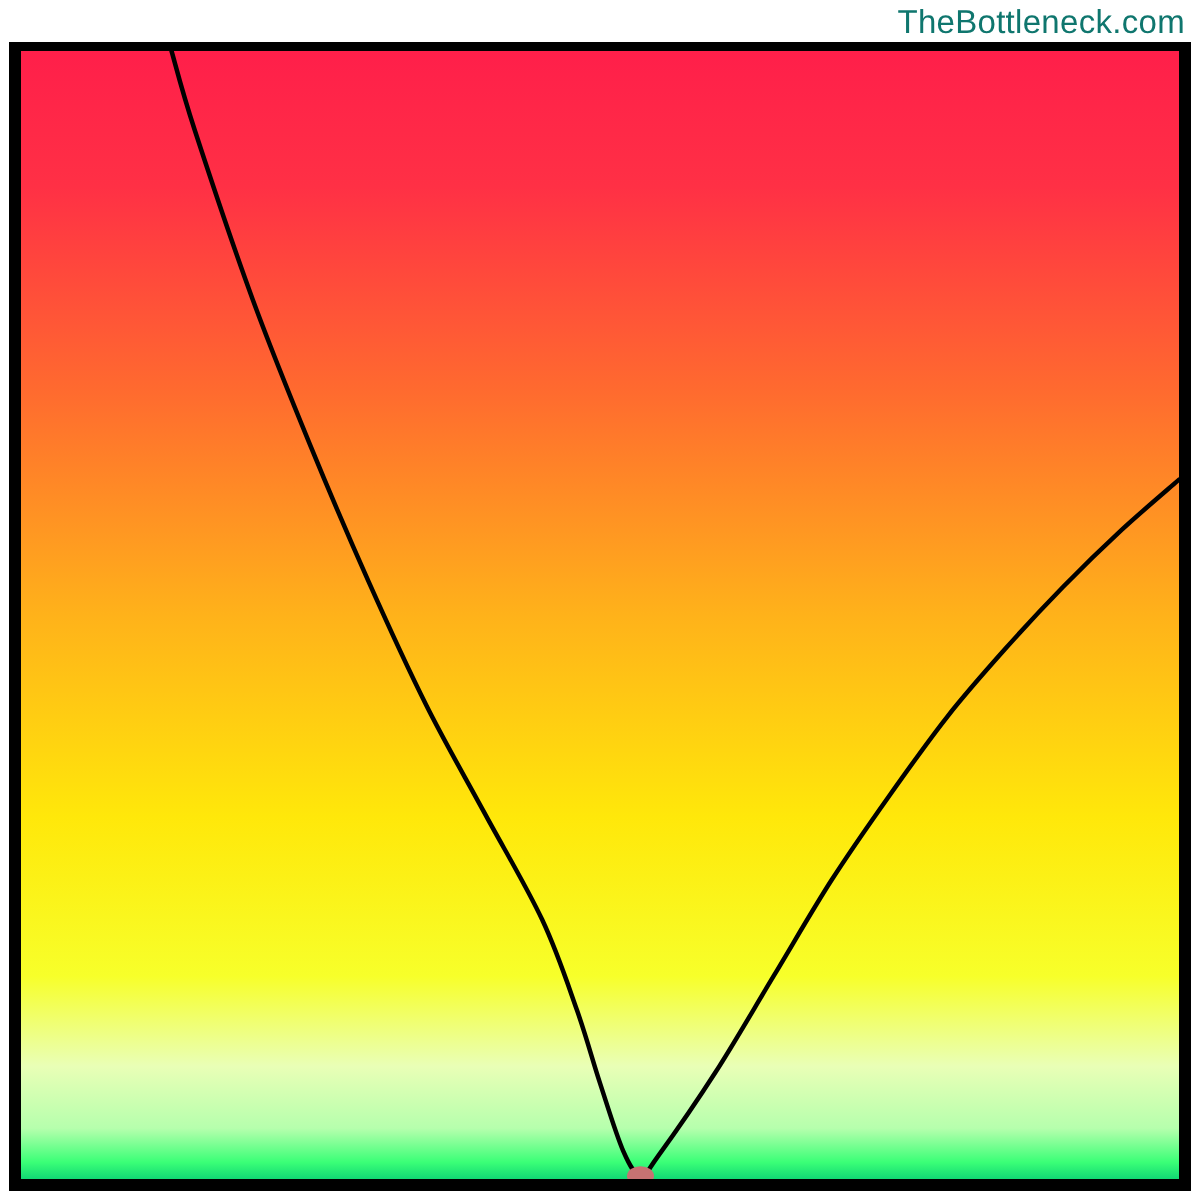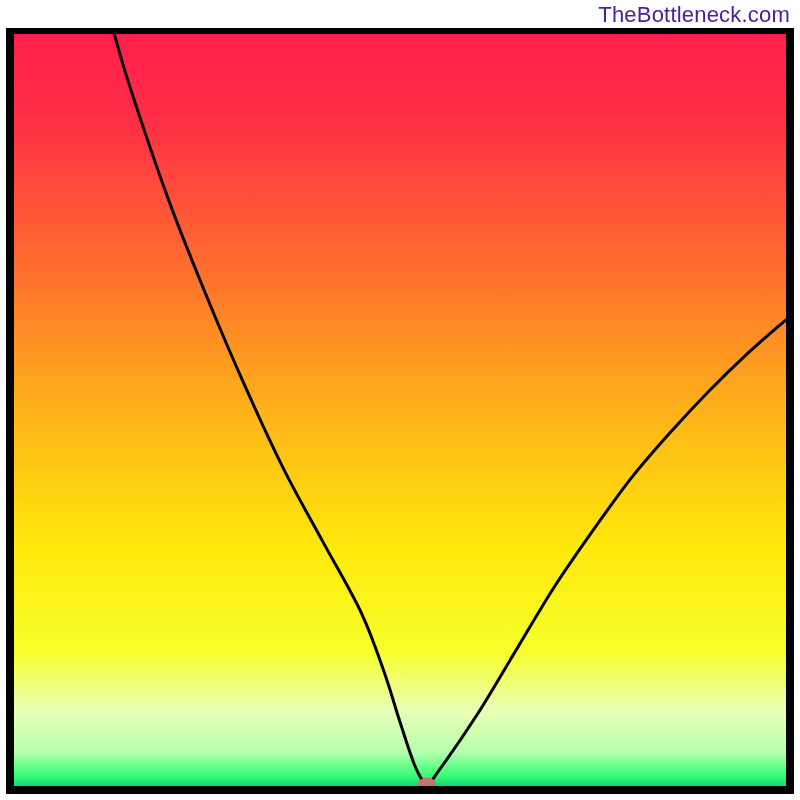--- a/index.html
+++ b/index.html
@@ -11,21 +11,21 @@
   .wrap {
     position: relative;
     width: 800px;
     height: 800px;
     background: #fff;
   }
   .watermark {
     position: absolute;
     top: 2px;
     right: 10px;
-    color: #4c1d95;
+    color: #0f766e;
     font-size: 22px;
     font-family: Arial, sans-serif;
     letter-spacing: 0.2px;
     z-index: 5;
     user-select: none;
   }
   .chartbox {
     position: absolute;
     left: 6px;
     top: 28px;

